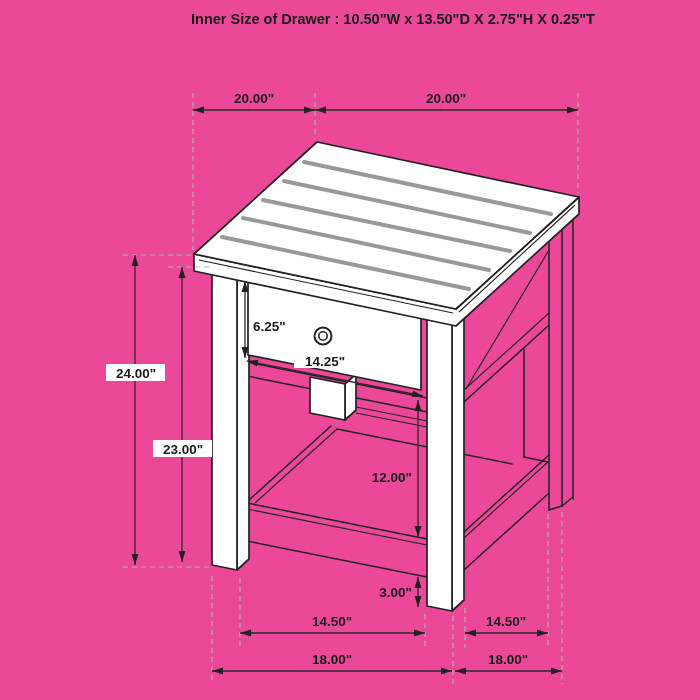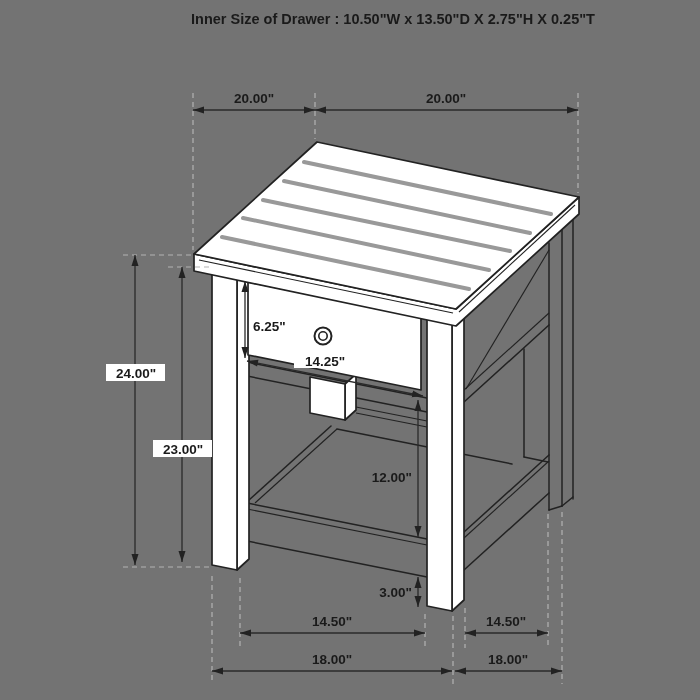--- a/index.html
+++ b/index.html
@@ -1,19 +1,19 @@
 <!DOCTYPE html>
 <html><head>
 <meta charset="utf-8">
 <style>
   html,body{margin:0;padding:0;background:#ffffff;}
   .canvas{
     position:relative;
     width:700px;height:700px;
-    background:#737373;
+    background:#ec4899;
     font-family:"Liberation Sans", sans-serif;
     overflow:hidden;
   }
   svg{position:absolute;left:0;top:0;}
   text{
     font-family:"Liberation Sans", sans-serif;
     font-weight:bold;
     fill:#1a1a1a;
   }
   .dim-label{font-size:13.5px;}

